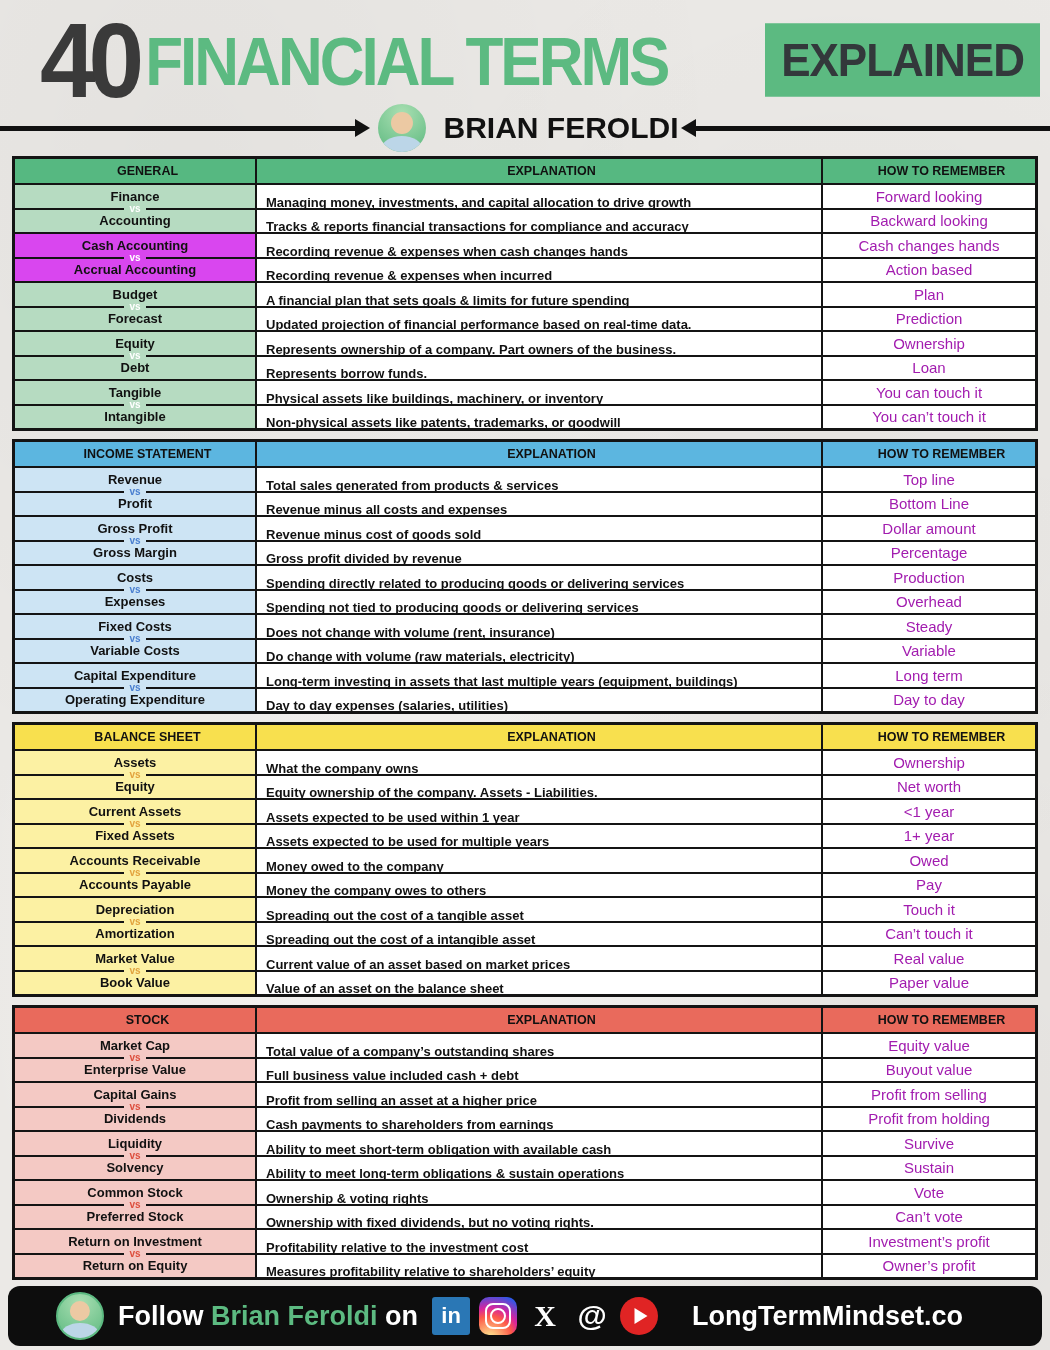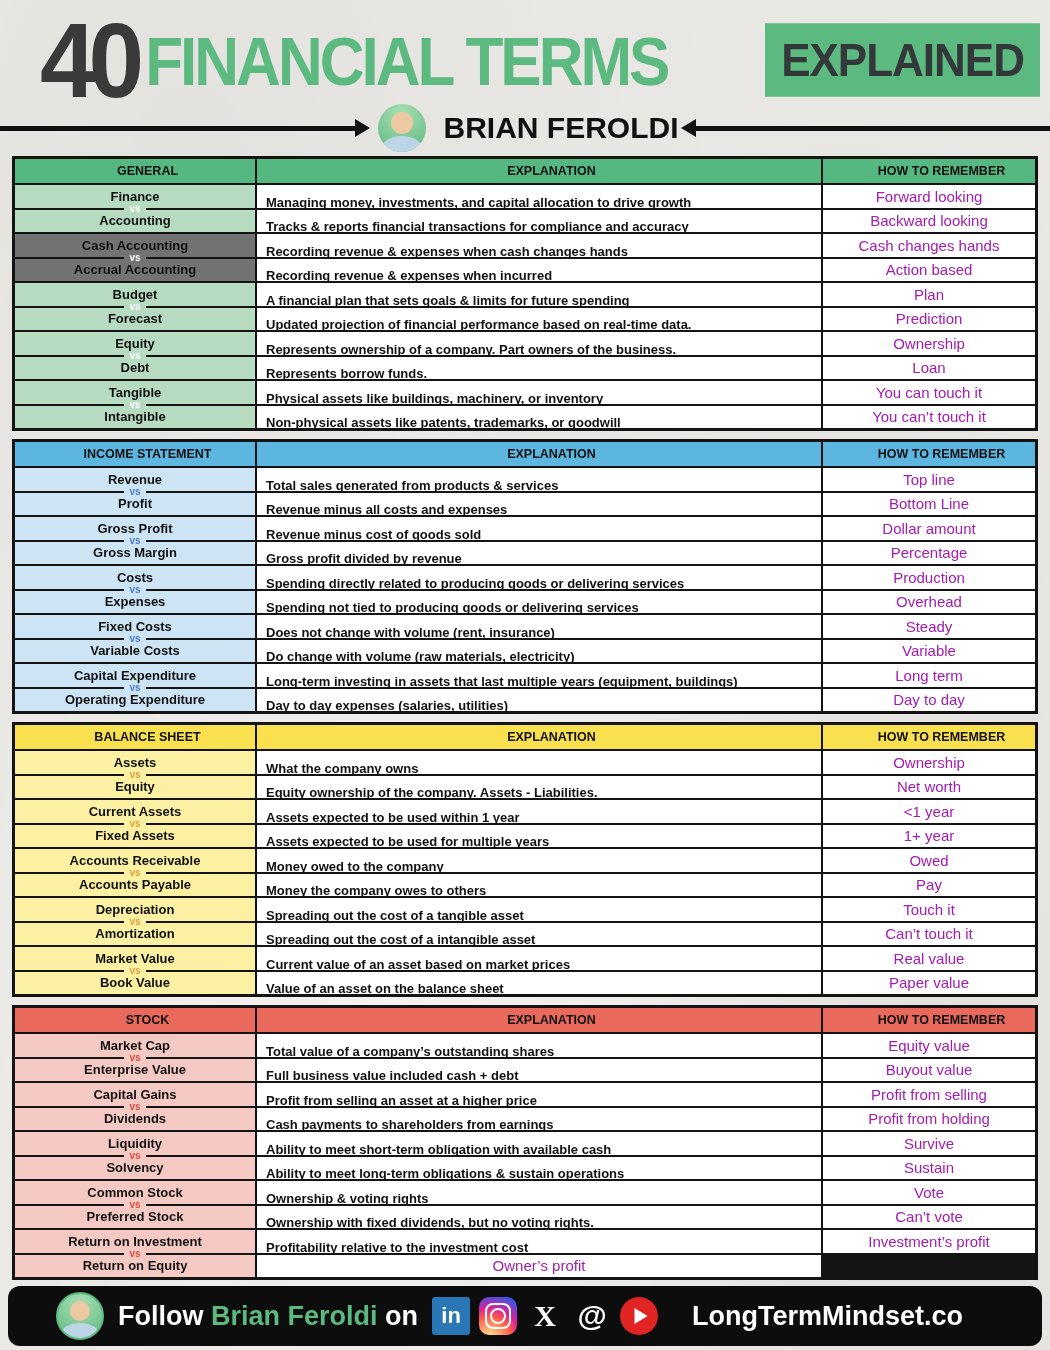--- a/index.html
+++ b/index.html
@@ -92,21 +92,21 @@
             <i class="vs-line"></i>
           </div>
           <div class="term">Accounting</div>
         </div>
         <div class="exp-cell">Managing money, investments, and capital allocation to drive growth</div>
         <div class="rem-cell">Forward looking</div>
         <div class="exp-cell">Tracks &amp; reports financial transactions for compliance and accuracy</div>
         <div class="rem-cell">Backward looking</div>
       </div>
       <div class="pair">
-        <div class="term-cell" style="background: #737373;">
+        <div class="term-cell" style="background: #d946ef;">
           <div class="term">Cash Accounting</div>
           <div class="vs-row">
             <i class="vs-line"></i>
             <span class="vs" style="color: rgb(255, 255, 255);">vs</span>
             <i class="vs-line"></i>
           </div>
           <div class="term">Accrual Accounting</div>
         </div>
         <div class="exp-cell">Recording revenue &amp; expenses when cash changes hands</div>
         <div class="rem-cell">Cash changes hands</div>
@@ -394,20 +394,21 @@
           <div class="term">Return on Investment</div>
           <div class="vs-row">
             <i class="vs-line"></i>
             <span class="vs" style="color: rgb(221, 79, 62);">vs</span>
             <i class="vs-line"></i>
           </div>
           <div class="term">Return on Equity</div>
         </div>
         <div class="exp-cell">Profitability relative to the investment cost</div>
         <div class="rem-cell">Investment’s profit</div>
+        <div class="exp-cell">Measures profitability relative to shareholders’ equity</div>
         <div class="rem-cell">Owner’s profit</div>
       </div>
     </div>
   </div>
 
 <div class="footer">
   <div class="avatar">
     <div class="head"></div>
     <div class="shirt"></div>
   </div>

